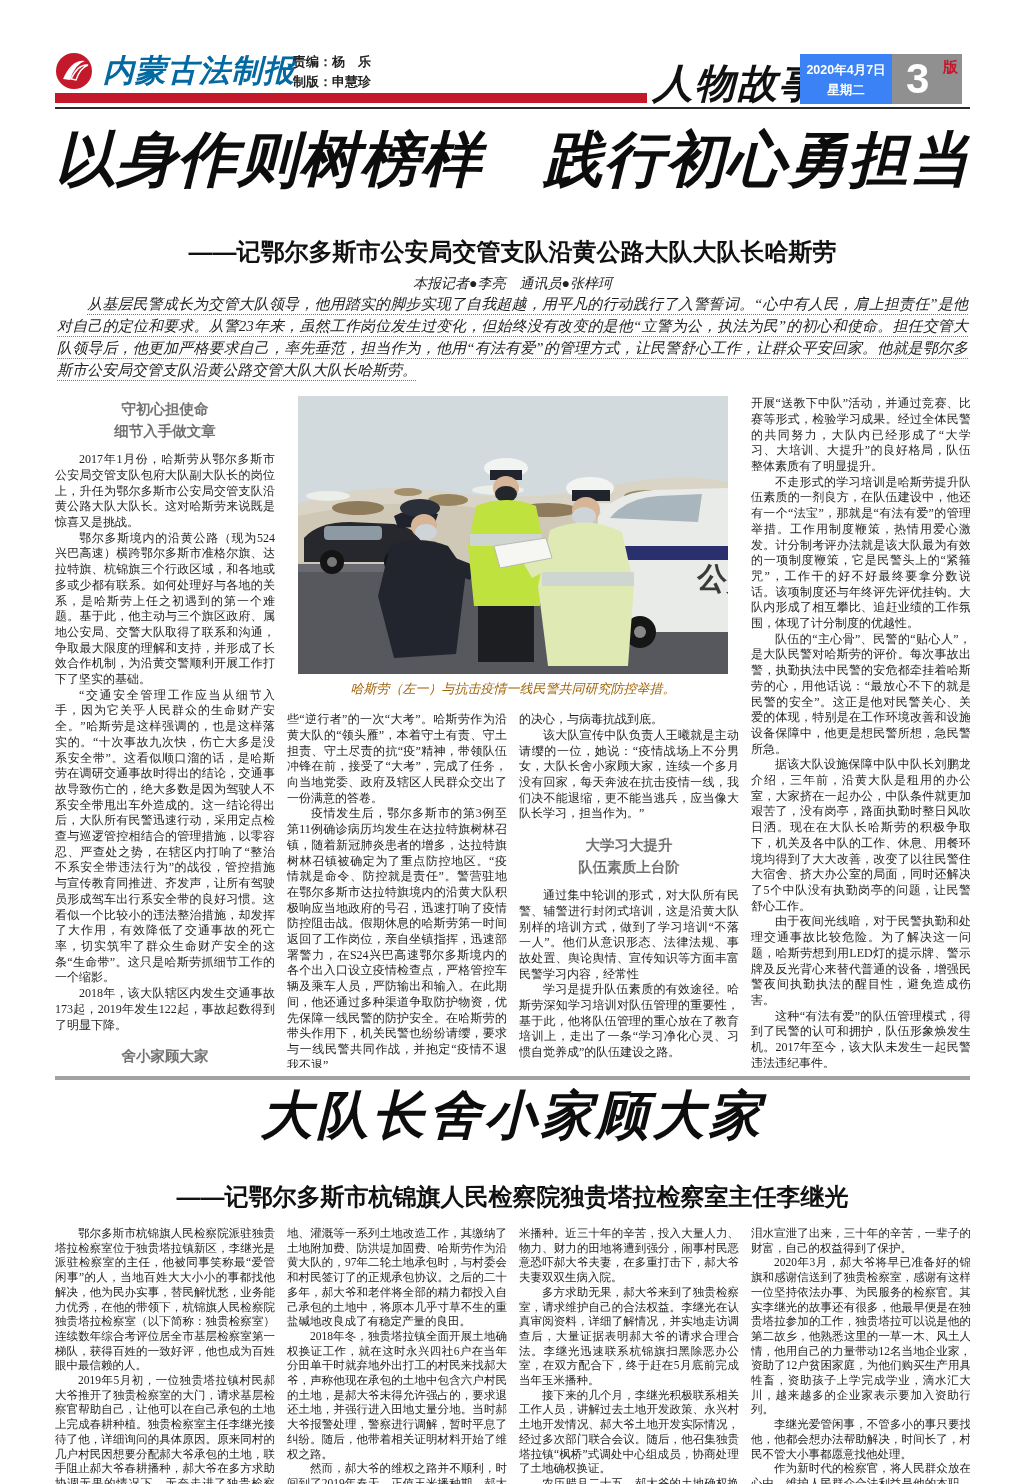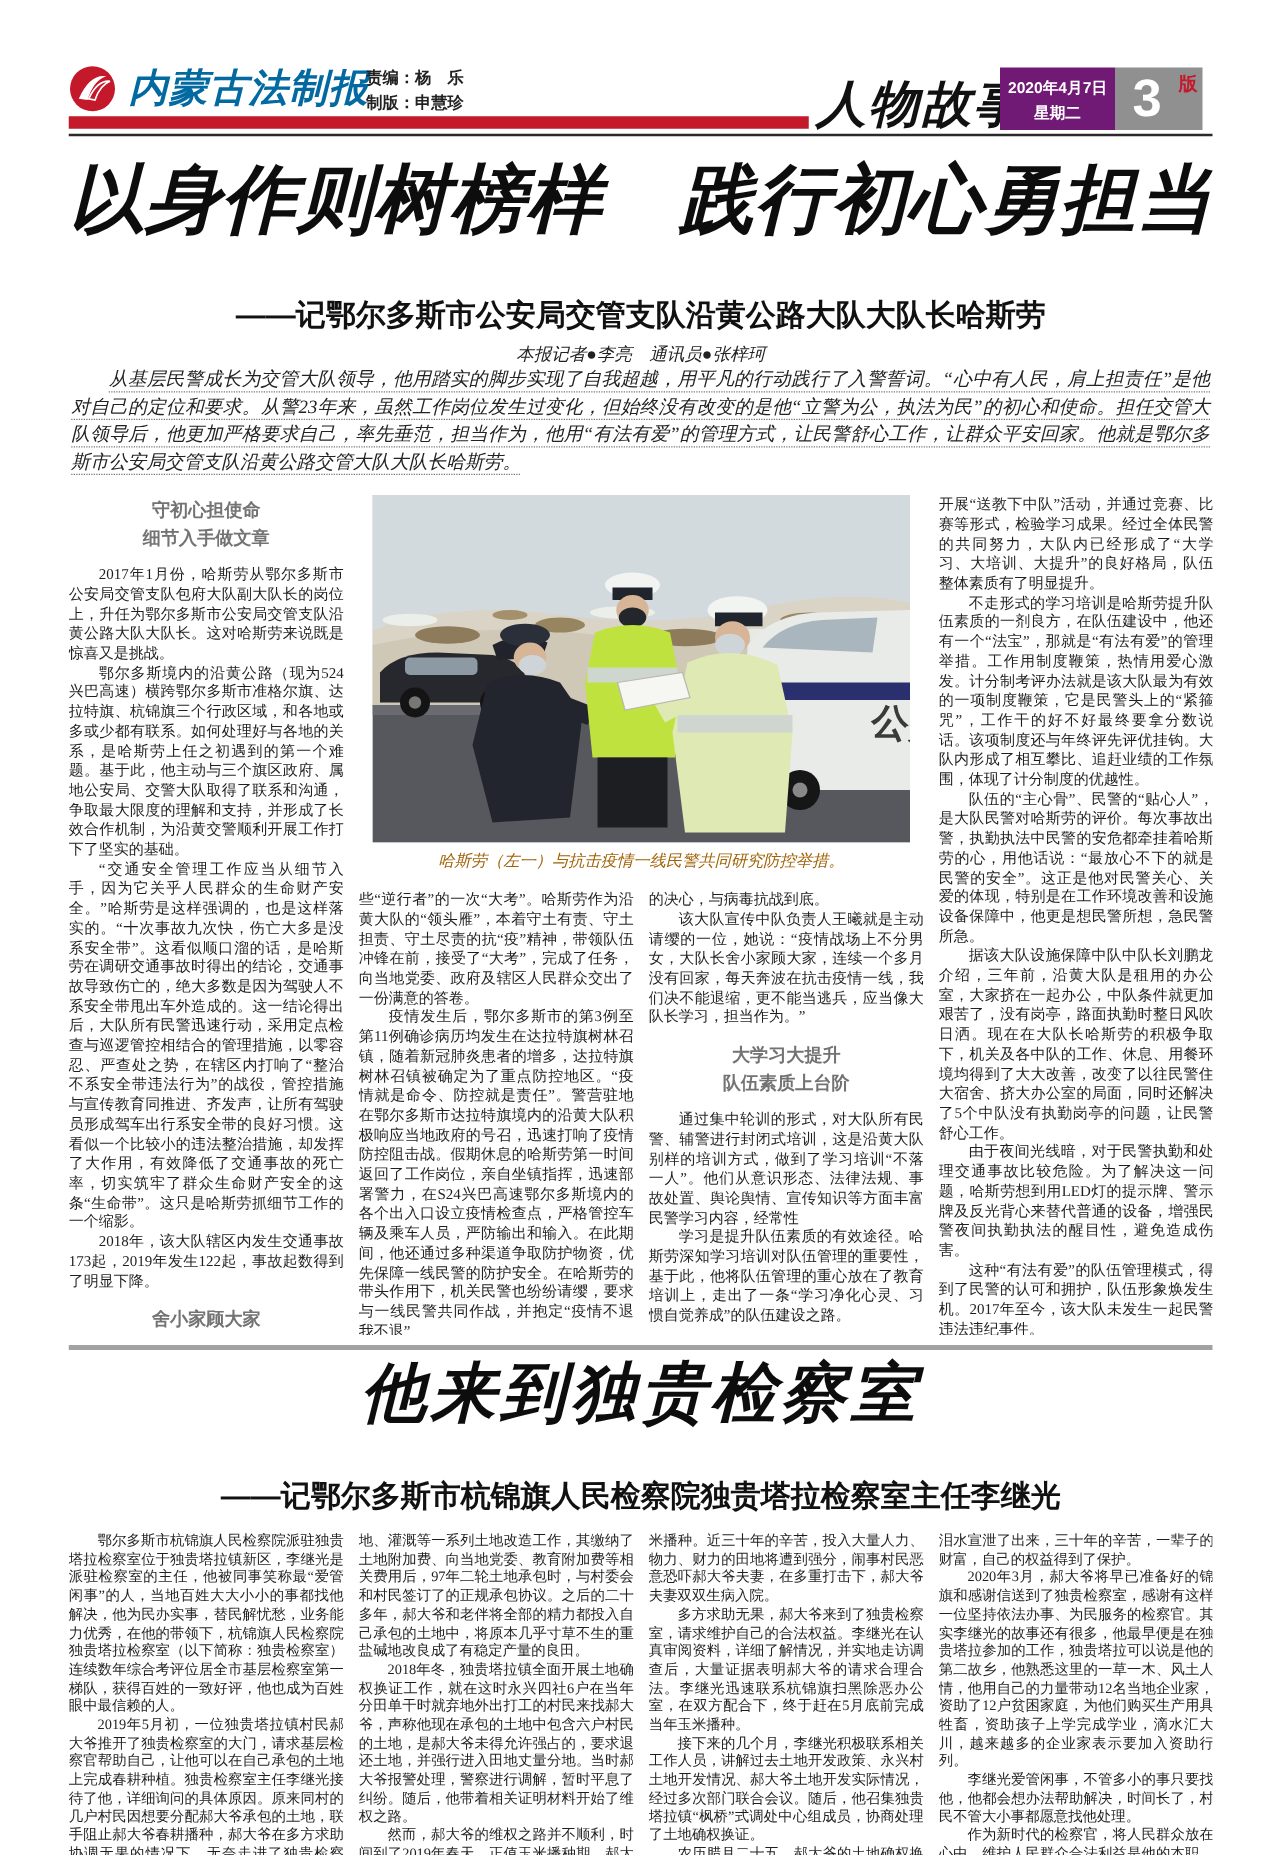--- a/index.html
+++ b/index.html
@@ -25,21 +25,21 @@
     position:absolute; left:238px; top:6px; font-size:13px; line-height:20px;
     font-family:"Liberation Sans","DejaVu Sans",sans-serif; color:#222; font-weight:bold;
   }
   .section-title {
     position:absolute; left:598px; top:10px; font-size:40px; font-weight:bold;
     font-style:italic; color:#111; letter-spacing:2px;
     font-family:"Liberation Sans","DejaVu Sans",sans-serif; white-space:nowrap;
   }
   .datebox {
     position:absolute; left:745px; top:8px; width:92px; height:50px;
-    background:#701a75; color:#fff; text-align:center;
+    background:#3b82f6; color:#fff; text-align:center;
     font-family:"Liberation Sans","DejaVu Sans",sans-serif;
     font-size:12.5px; font-weight:bold; line-height:20px; padding-top:6px;
   }
   .pagebox {
     position:absolute; left:837px; top:8px; width:70px; height:50px;
     background:#909090; color:#fff;
     font-family:"Liberation Sans","DejaVu Sans",sans-serif;
   }
   .pagebox .num { position:absolute; left:14px; top:1px; font-size:42px; font-weight:bold; }
   .pagebox .ban { position:absolute; right:4px; top:4px; font-size:15px; font-weight:bold; color:#c4182b; }
@@ -252,31 +252,31 @@
           <p>由于夜间光线暗，对于民警执勤和处理交通事故比较危险。为了解决这一问题，哈斯劳想到用LED灯的提示牌、警示牌及反光背心来替代普通的设备，增强民警夜间执勤执法的醒目性，避免造成伤害。</p>
           <p>这种“有法有爱”的队伍管理模式，得到了民警的认可和拥护，队伍形象焕发生机。2017年至今，该大队未发生一起民警违法违纪事件。</p>
 
         </div>
       </div>
     </section>
 
     <div class="article-divider"></div>
 
     <section class="art art2">
-      <h1 class="a-headline">他来到独贵检察室</h1>
+      <h1 class="a-headline">大队长舍小家顾大家</h1>
       <div class="a-sub">——记鄂尔多斯市杭锦旗人民检察院独贵塔拉检察室主任李继光</div>
 
       <div class="cols art2-cols">
         <div class="col">
           <p>鄂尔多斯市杭锦旗人民检察院派驻独贵塔拉检察室位于独贵塔拉镇新区，李继光是派驻检察室的主任，他被同事笑称最“爱管闲事”的人，当地百姓大大小小的事都找他解决，他为民办实事，替民解忧愁，业务能力优秀，在他的带领下，杭锦旗人民检察院独贵塔拉检察室（以下简称：独贵检察室）连续数年综合考评位居全市基层检察室第一梯队，获得百姓的一致好评，他也成为百姓眼中最信赖的人。</p>
           <p>2019年5月初，一位独贵塔拉镇村民郝大爷推开了独贵检察室的大门，请求基层检察官帮助自己，让他可以在自己承包的土地上完成春耕种植。独贵检察室主任李继光接待了他，详细询问的具体原因。原来同村的几户村民因想要分配郝大爷承包的土地，联手阻止郝大爷春耕播种，郝大爷在多方求助协调无果的情况下，无奈走进了独贵检察室。</p>
 
         </div>
         <div class="col">
-          <p class="cont">地、灌溉等一系列土地改造工作，其缴纳了土地附加费、向当地党委、教育附加费等相关费用后，97年二轮土地承包时，与村委会和村民签订了的正规承包协议。之后的二十多年，郝大爷和老伴将全部的精力都投入自己承包的土地中，将原本几乎寸草不生的重盐碱地改良成了有稳定产量的良田。</p>
+          <p class="cont">地、灌溉等一系列土地改造工作，其缴纳了土地附加费、防洪堤加固费、哈斯劳作为沿黄大队的，97年二轮土地承包时，与村委会和村民签订了的正规承包协议。之后的二十多年，郝大爷和老伴将全部的精力都投入自己承包的土地中，将原本几乎寸草不生的重盐碱地改良成了有稳定产量的良田。</p>
           <p>2018年冬，独贵塔拉镇全面开展土地确权换证工作，就在这时永兴四社6户在当年分田单干时就弃地外出打工的村民来找郝大爷，声称他现在承包的土地中包含六户村民的土地，是郝大爷未得允许强占的，要求退还土地，并强行进入田地丈量分地。当时郝大爷报警处理，警察进行调解，暂时平息了纠纷。随后，他带着相关证明材料开始了维权之路。</p>
           <p>然而，郝大爷的维权之路并不顺利，时间到了2019年春天，正值玉米播种期，郝大爷组织播种机和人员进入田地进行播种，再次遭遇这六户村民阻拦强迫分地，最终郝大爷只能报警，但协商不成，他依然没办法完成玉</p>
         </div>
         <div class="col">
           <p class="cont">米播种。近三十年的辛苦，投入大量人力、物力、财力的田地将遭到强分，闹事村民恶意恐吓郝大爷夫妻，在多重打击下，郝大爷夫妻双双生病入院。</p>
           <p>多方求助无果，郝大爷来到了独贵检察室，请求维护自己的合法权益。李继光在认真审阅资料，详细了解情况，并实地走访调查后，大量证据表明郝大爷的请求合理合法。李继光迅速联系杭锦旗扫黑除恶办公室，在双方配合下，终于赶在5月底前完成当年玉米播种。</p>
           <p>接下来的几个月，李继光积极联系相关工作人员，讲解过去土地开发政策、永兴村土地开发情况、郝大爷土地开发实际情况，经过多次部门联合会议。随后，他召集独贵塔拉镇“枫桥”式调处中心组成员，协商处理了土地确权换证。</p>
           <p>农历腊月二十五，郝大爷的土地确权换证手续正式办理，他来到独贵检察室，握着李继光的手留下了感激的眼泪，七十多岁的老人哭的像个孩子，将委屈与最终的喜悦化为</p>
         </div>
         <div class="col">

